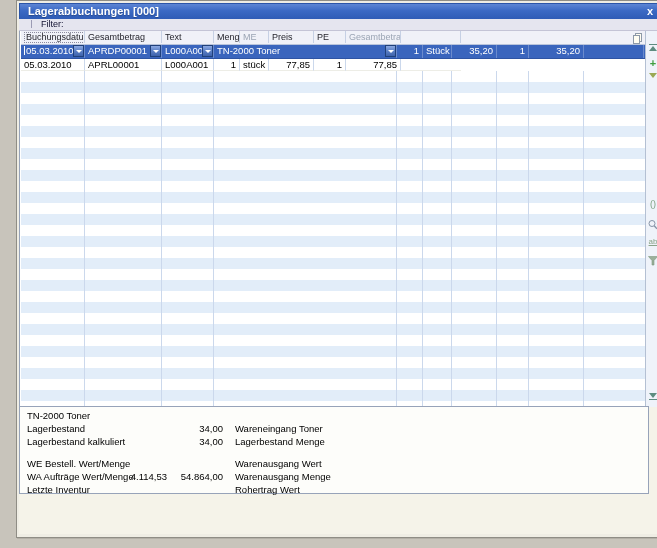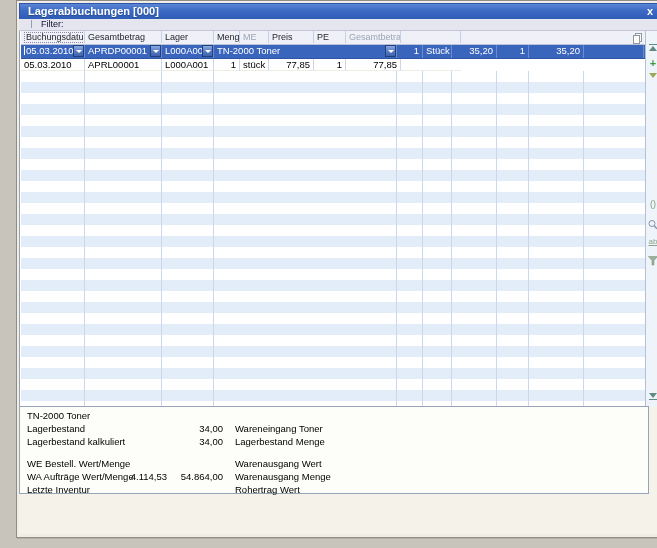--- a/index.html
+++ b/index.html
@@ -138,21 +138,21 @@
       <span class="filter-tick"></span>
       <span class="filter-label">Filter:</span>
     </div>
 
     <div class="grid-area">
       <div class="gtable">
 
         <div class="row ghead">
           <div class="cell" style="width:64px"><span class="focus-dot">Buchungsdatum</span></div>
           <div class="cell" style="width:77px">Gesamtbetrag</div>
-          <div class="cell" style="width:52px">Lager</div>
+          <div class="cell" style="width:52px">Text</div>
           <div class="cell" style="width:26px">Menge</div>
           <div class="cell muted" style="width:29px">ME</div>
           <div class="cell" style="width:45px">Preis</div>
           <div class="cell" style="width:32px">PE</div>
           <div class="cell muted" style="width:55px">Gesamtbetrag</div>
           <div class="cell last" style="width:60px"></div>
         </div>
 
         <div class="row drow1">
           <div class="cell" style="width:64px"><span class="caret"></span><span>05.03.2010</span><span class="combo-btn"></span></div>

